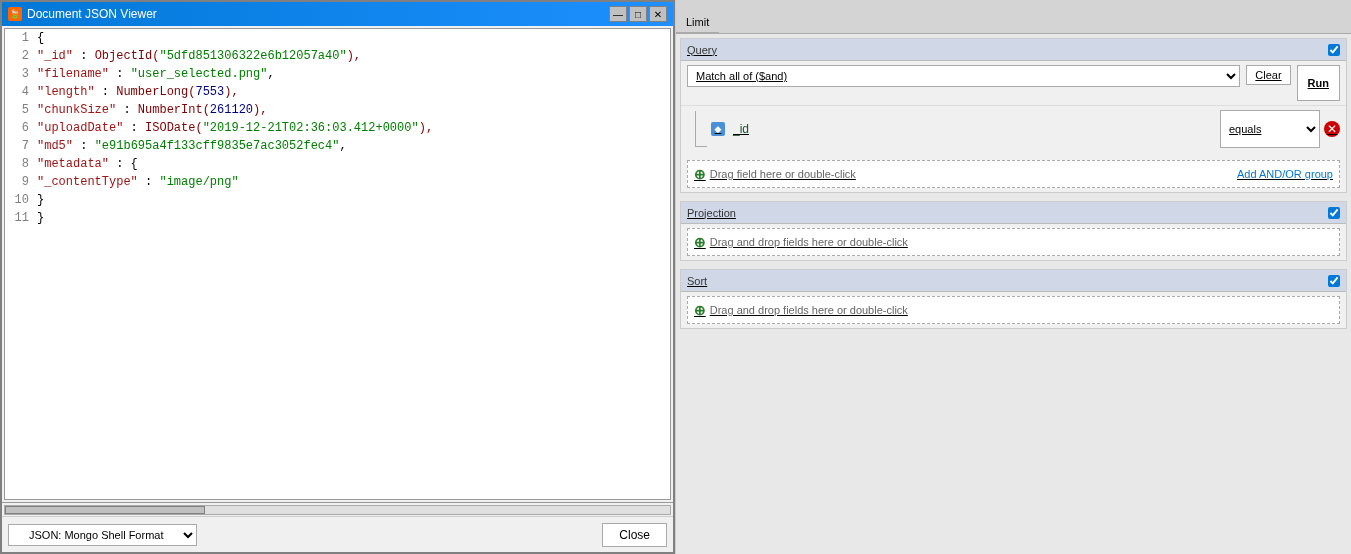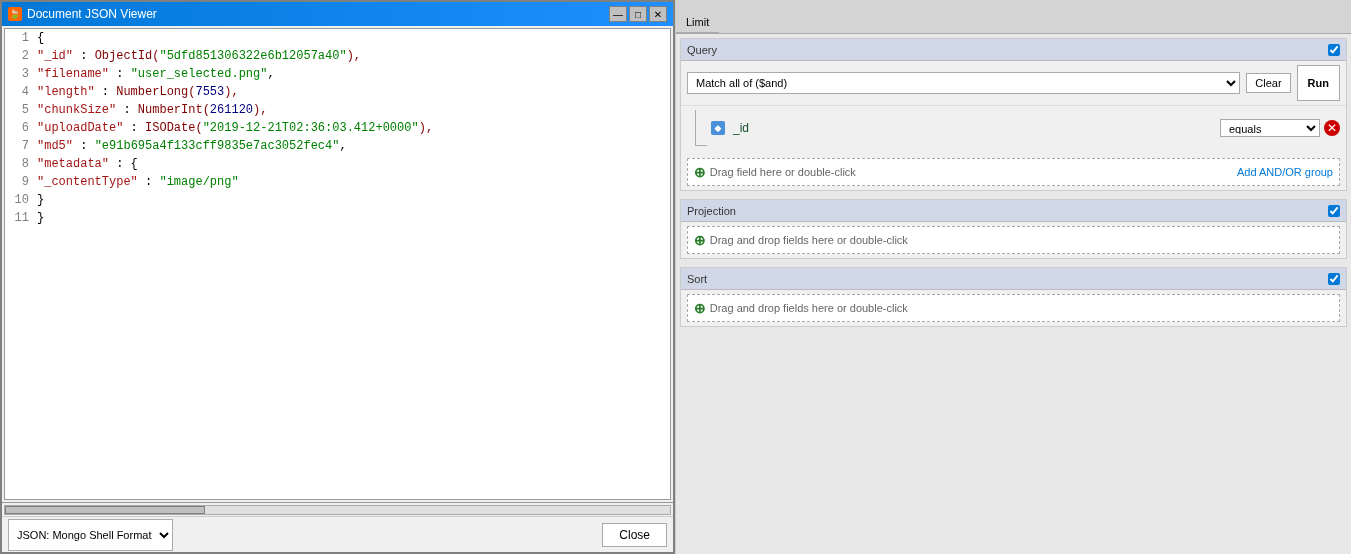--- a/index.html
+++ b/index.html
@@ -157,23 +157,23 @@
       padding: 4px 6px;
       background: #f0f0f0;
       border-top: 1px solid #ccc;
       height: 36px;
       flex-shrink: 0;
     }
 
     .format-select {
       border: 1px solid #aaa;
       background: white;
-      padding: 2px 4px;
-      font-size: 11px;
-      height: 32px;
+      padding: 2px 16px;
+      font-size: 11px;
+      height: 22px;
     }
 
     .close-button {
       background: white;
       border: 1px solid #aaa;
       padding: 3px 16px;
       font-size: 12px;
       cursor: pointer;
       height: 24px;
     }
@@ -197,20 +197,21 @@
       height: 22px;
     }
 
     .right-content {
       flex: 1;
       display: flex;
       flex-direction: column;
       gap: 0;
       padding: 0;
       overflow: hidden;
+      text-decoration: underline;
     }
 
     
     .section {
       background: #f0f0f0;
       border: 1px solid #ccc;
       margin: 4px;
       flex-shrink: 0;
     }
 
@@ -230,21 +231,20 @@
     }
 
     .section-checkbox {
       width: 12px;
       height: 12px;
       accent-color: #0078d7;
     }
 
     .query-toolbar {
       display: flex;
-      align-items: center;
       padding: 4px 6px;
       gap: 6px;
       background: #f0f0f0;
       border-bottom: 1px solid #ddd;
     }
 
     .match-select {
       border: 1px solid #aaa;
       background: white;
       padding: 2px 4px;
@@ -310,21 +310,21 @@
       font-size: 12px;
       flex: 1;
       padding: 2px 4px;
     }
 
     .filter-operator-select {
       border: 1px solid #aaa;
       background: white;
       padding: 2px 4px;
       font-size: 11px;
-      height: 18px;
+      height: 38px;
       width: 100px;
     }
 
     .filter-remove-btn {
       width: 16px;
       height: 16px;
       background: #cc0000;
       border-radius: 50%;
       border: none;
       color: white;

